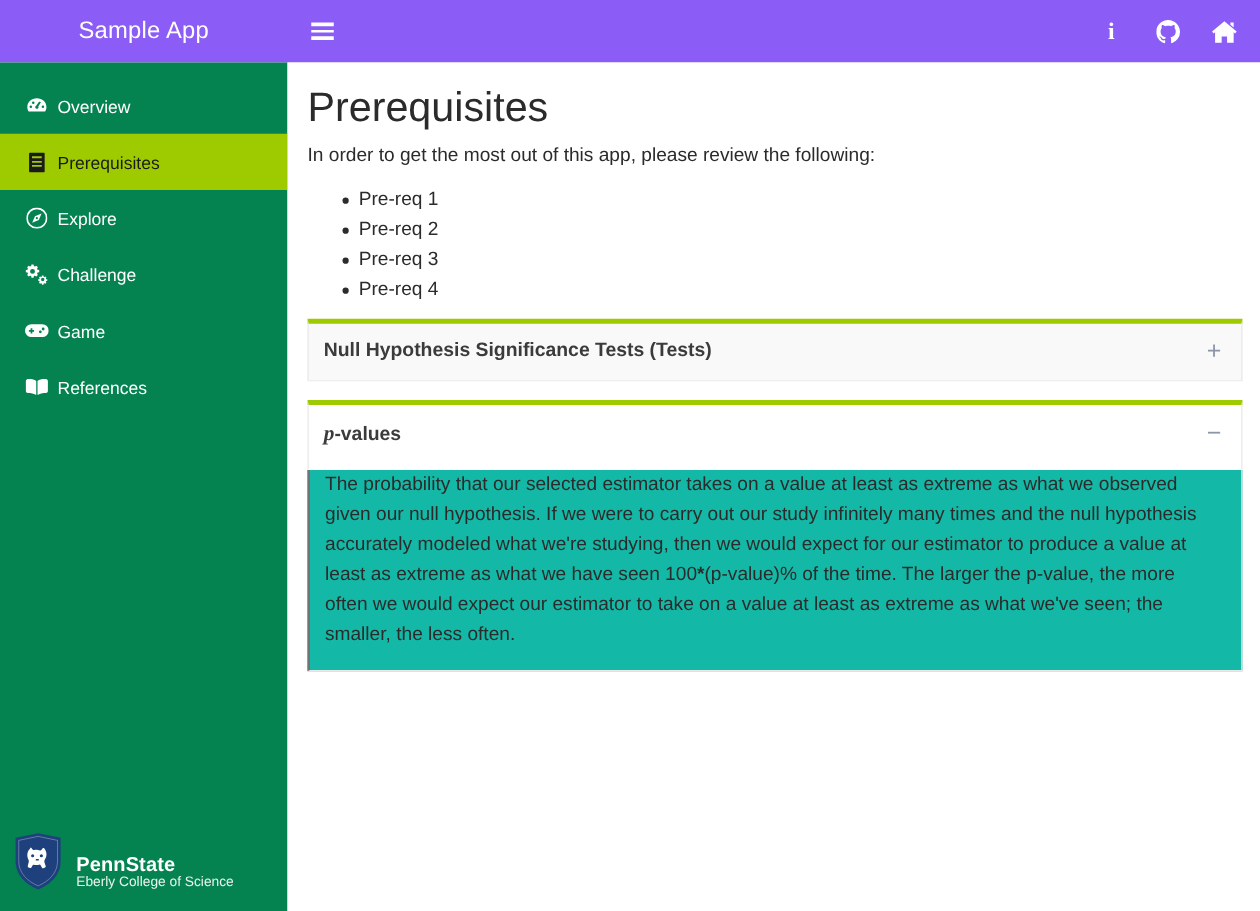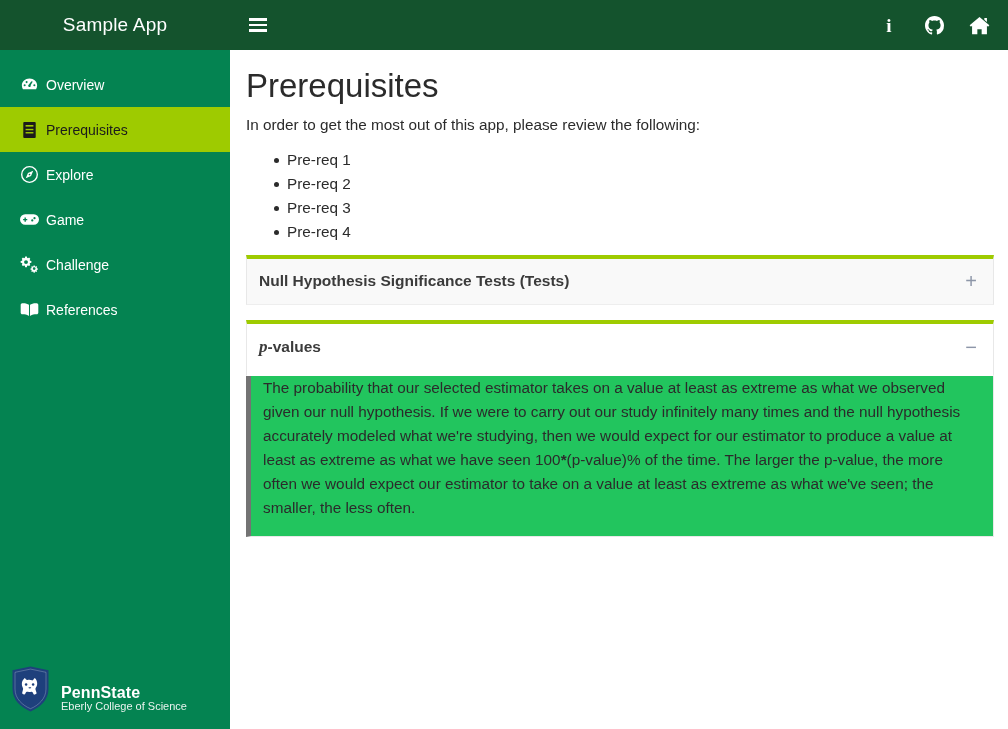--- a/index.html
+++ b/index.html
@@ -8,21 +8,21 @@
     font-family: "Liberation Sans", sans-serif;
     background: #ffffff;
     overflow: hidden;
   }
   #app { position: relative; width: 1008px; height: 729px; }
 
   
   .topbar {
     position: absolute; top: 0; left: 0;
     width: 1008px; height: 50px;
-    background: #14532d;
+    background: #8b5cf6;
   }
   .brand {
     position: absolute; left: 0; top: 0;
     width: 230px; height: 50px;
     display: flex; align-items: center; justify-content: center;
     color: #ffffff; font-size: 19px; font-weight: 400;
     letter-spacing: .2px;
   }
   .hamburger {
     position: absolute; left: 249px; top: 16px;
@@ -108,24 +108,24 @@
     padding: 13px 16px 14px 12px;
     display: flex; align-items: center; justify-content: space-between;
     cursor: pointer;
     border-radius: 0 0 0 0;
   }
   .panel.open .panel-head { background: #ffffff; border-bottom: 1px solid #ffffff; padding-bottom: 18px; gap: 16px; }
   .panel-title { font-size: 15.5px; font-weight: bold; color: #3b3b3b; }
   .panel-title em { font-family: "Liberation Serif", serif; font-style: italic; font-weight: bold; font-size: 17px; }
   .toggle { color: #8d96a8; font-size: 20px; line-height: 14px; font-weight: 400; user-select: none; }
   .panel-body {
-    border-left: 5px solid #737373;
+    border-left: 2px solid #737373;
     border-right: 1px solid #e8e8e8;
     border-bottom: 1px solid #e8e8e8;
-    background: #22c55e;
+    background: #14b8a6;
     padding: 0 16px 16px 12px;
     font-size: 15.3px; color: #2b2b2b; line-height: 24px;
   }
   .panel-body b { font-weight: bold; }
 </style>
 </head>
 <body>
 
 <div id="app">
 
@@ -194,40 +194,40 @@
           <svg width="17" height="17" viewBox="0 0 20 20" aria-hidden="true">
             <path d="M10 0a10 10 0 1 0 0 20A10 10 0 0 0 10 0zm0 1.6a8.4 8.4 0 1 1 0 16.8 8.4 8.4 0 0 1 0-16.8z"></path>
             <path d="M14.4 5.6 8.2 8.2 5.6 14.4l6.2-2.6 2.6-6.2zM10 11a1 1 0 1 1 0-2 1 1 0 0 1 0 2z"></path>
           </svg>
         </span>
         <span class="nav-label">Explore</span>
       </div>
 
       <div class="nav-item">
         <span class="nav-ico">
-          <svg width="19" height="13" viewBox="0 0 22 14" aria-hidden="true">
-            <path d="M16 1H6a5.4 5.4 0 0 0 0 12h10a5.4 5.4 0 0 0 0-12zM8.4 8H6.8v1.6H5.2V8H3.6V6.4h1.6V4.8h1.6v1.6h1.6V8z
-            M14.2 9.4a1.3 1.3 0 1 1 0-2.6 1.3 1.3 0 0 1 0 2.6zm2.6-2.6a1.3 1.3 0 1 1 0-2.6 1.3 1.3 0 0 1 0 2.6z"></path>
-          </svg>
-        </span>
-        <span class="nav-label">Game</span>
-      </div>
-
-      <div class="nav-item">
-        <span class="nav-ico">
           <svg width="19" height="17" viewBox="0 0 22 20" aria-hidden="true">
             <path d="M8.2 2.2 7.9.6H5.9l-.3 1.6-1 .4L3.3 1.9 1.9 3.3l.7 1.3-.4 1-1.6.3v2l1.6.3.4 1-.7
             1.3 1.4 1.4 1.3-.7 1 .4.3 1.6h2l.3-1.6 1-.4 1.3.7 1.4-1.4-.7-1.3.4-1 1.6-.3v-2l-1.6-.3-.4-1
             .7-1.3-1.4-1.4-1.3.7-1-.4zM6.9 9.5a2.3 2.3 0 1 1 0-4.6 2.3 2.3 0 0 1 0 4.6z"></path>
             <path d="M17.4 12.2l-.2-1.1h-1.4l-.2 1.1-.7.3-.9-.6-1 1 .6.9-.3.7-1.1.2v1.4l1.1.2.3.7-.6.9
             1 1 .9-.6.7.3.2 1.1h1.4l.2-1.1.7-.3.9.6 1-1-.6-.9.3-.7 1.1-.2v-1.4l-1.1-.2-.3-.7.6-.9-1-1-.9.6-.7-.3z
             M16.5 16.4a1.6 1.6 0 1 1 0-3.2 1.6 1.6 0 0 1 0 3.2z"></path>
           </svg>
         </span>
         <span class="nav-label">Challenge</span>
+      </div>
+
+      <div class="nav-item">
+        <span class="nav-ico">
+          <svg width="19" height="13" viewBox="0 0 22 14" aria-hidden="true">
+            <path d="M16 1H6a5.4 5.4 0 0 0 0 12h10a5.4 5.4 0 0 0 0-12zM8.4 8H6.8v1.6H5.2V8H3.6V6.4h1.6V4.8h1.6v1.6h1.6V8z
+            M14.2 9.4a1.3 1.3 0 1 1 0-2.6 1.3 1.3 0 0 1 0 2.6zm2.6-2.6a1.3 1.3 0 1 1 0-2.6 1.3 1.3 0 0 1 0 2.6z"></path>
+          </svg>
+        </span>
+        <span class="nav-label">Game</span>
       </div>
 
       <div class="nav-item">
         <span class="nav-ico">
           <svg width="19" height="15" viewBox="0 0 22 16" aria-hidden="true">
             <path d="M10.4 2.6C8.6 1.2 5.9.6 2.6.8 1.6.9.8 1.7.8 2.7v9.1c0 1 .8 1.8 1.8 1.8 3 0 5.6.5
             7.2 1.6h.6V2.6zM11.6 2.6v12.6h.6c1.6-1.1 4.2-1.6 7.2-1.6 1 0 1.8-.8 1.8-1.8V2.7c0-1-.8-1.8-1.8-1.9-3.3-.2-6 .4-7.8 1.8z"></path>
           </svg>
         </span>
         <span class="nav-label">References</span>

